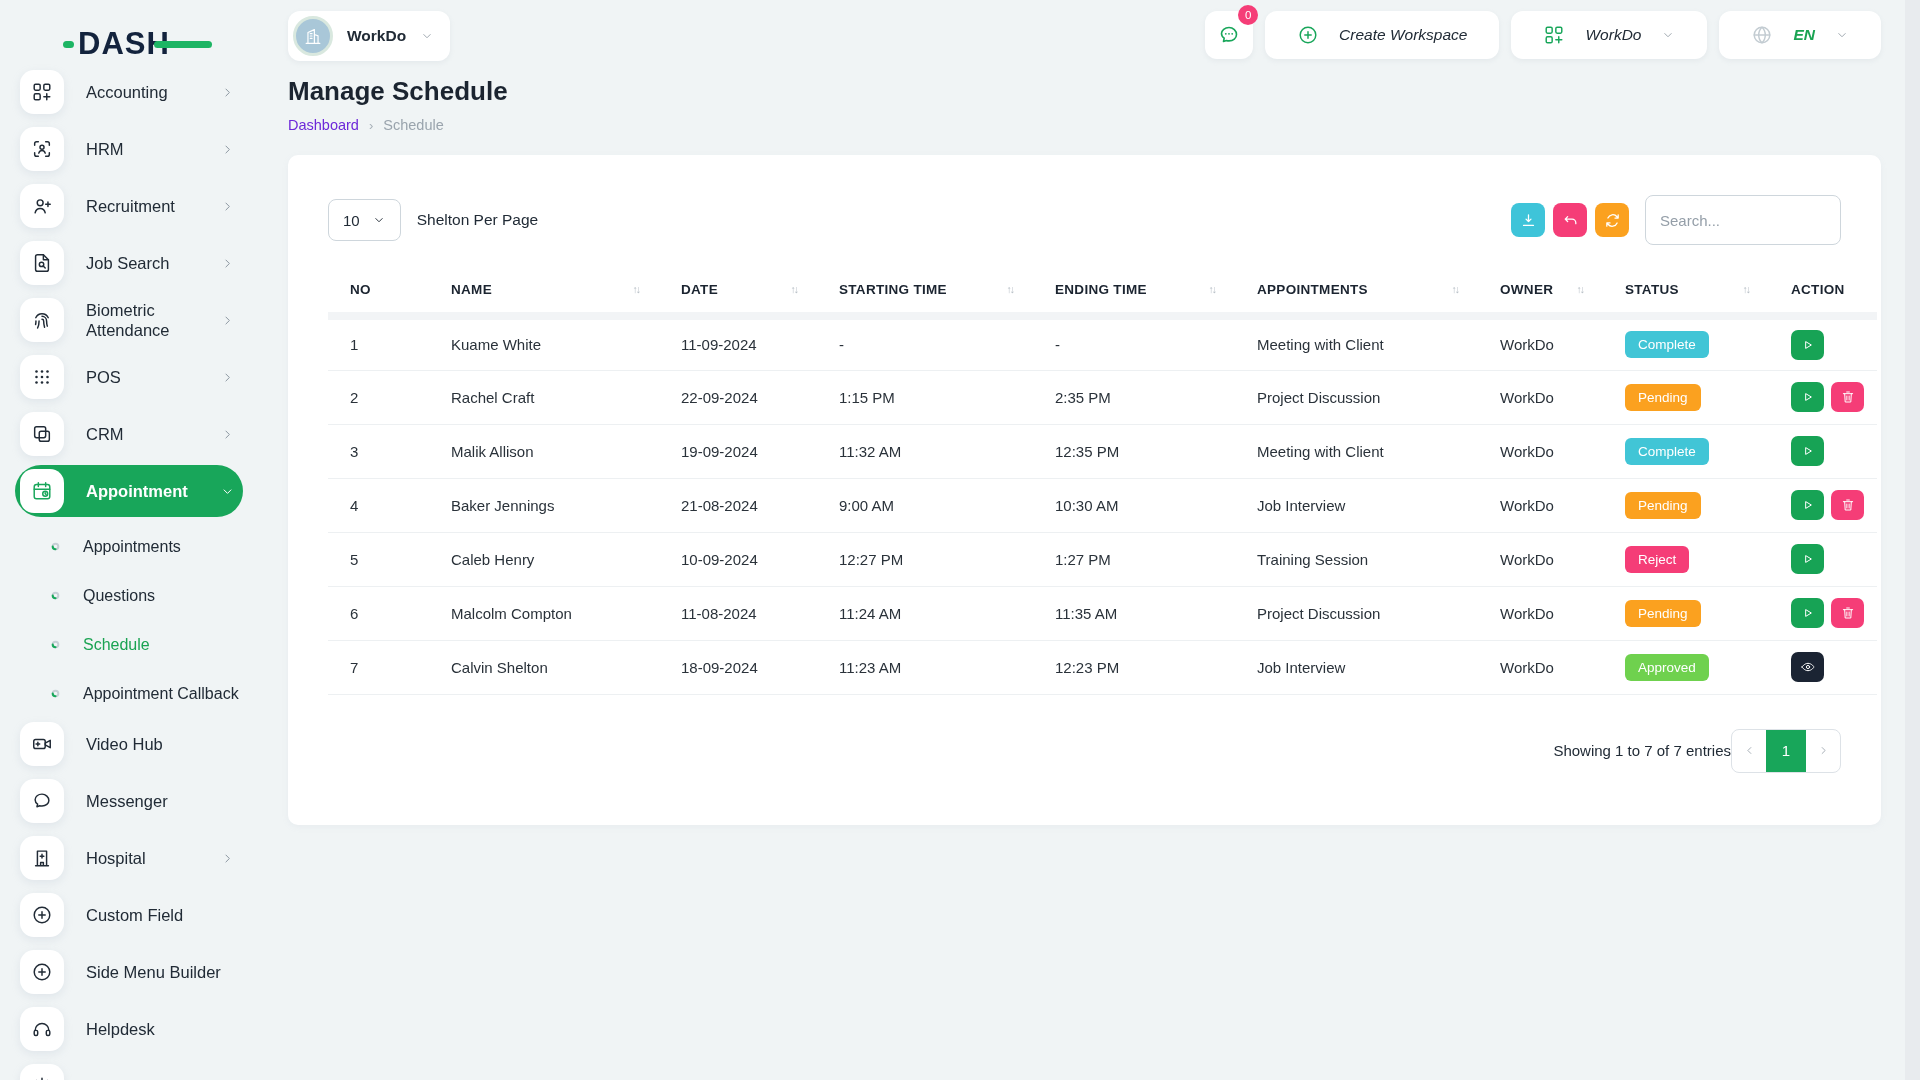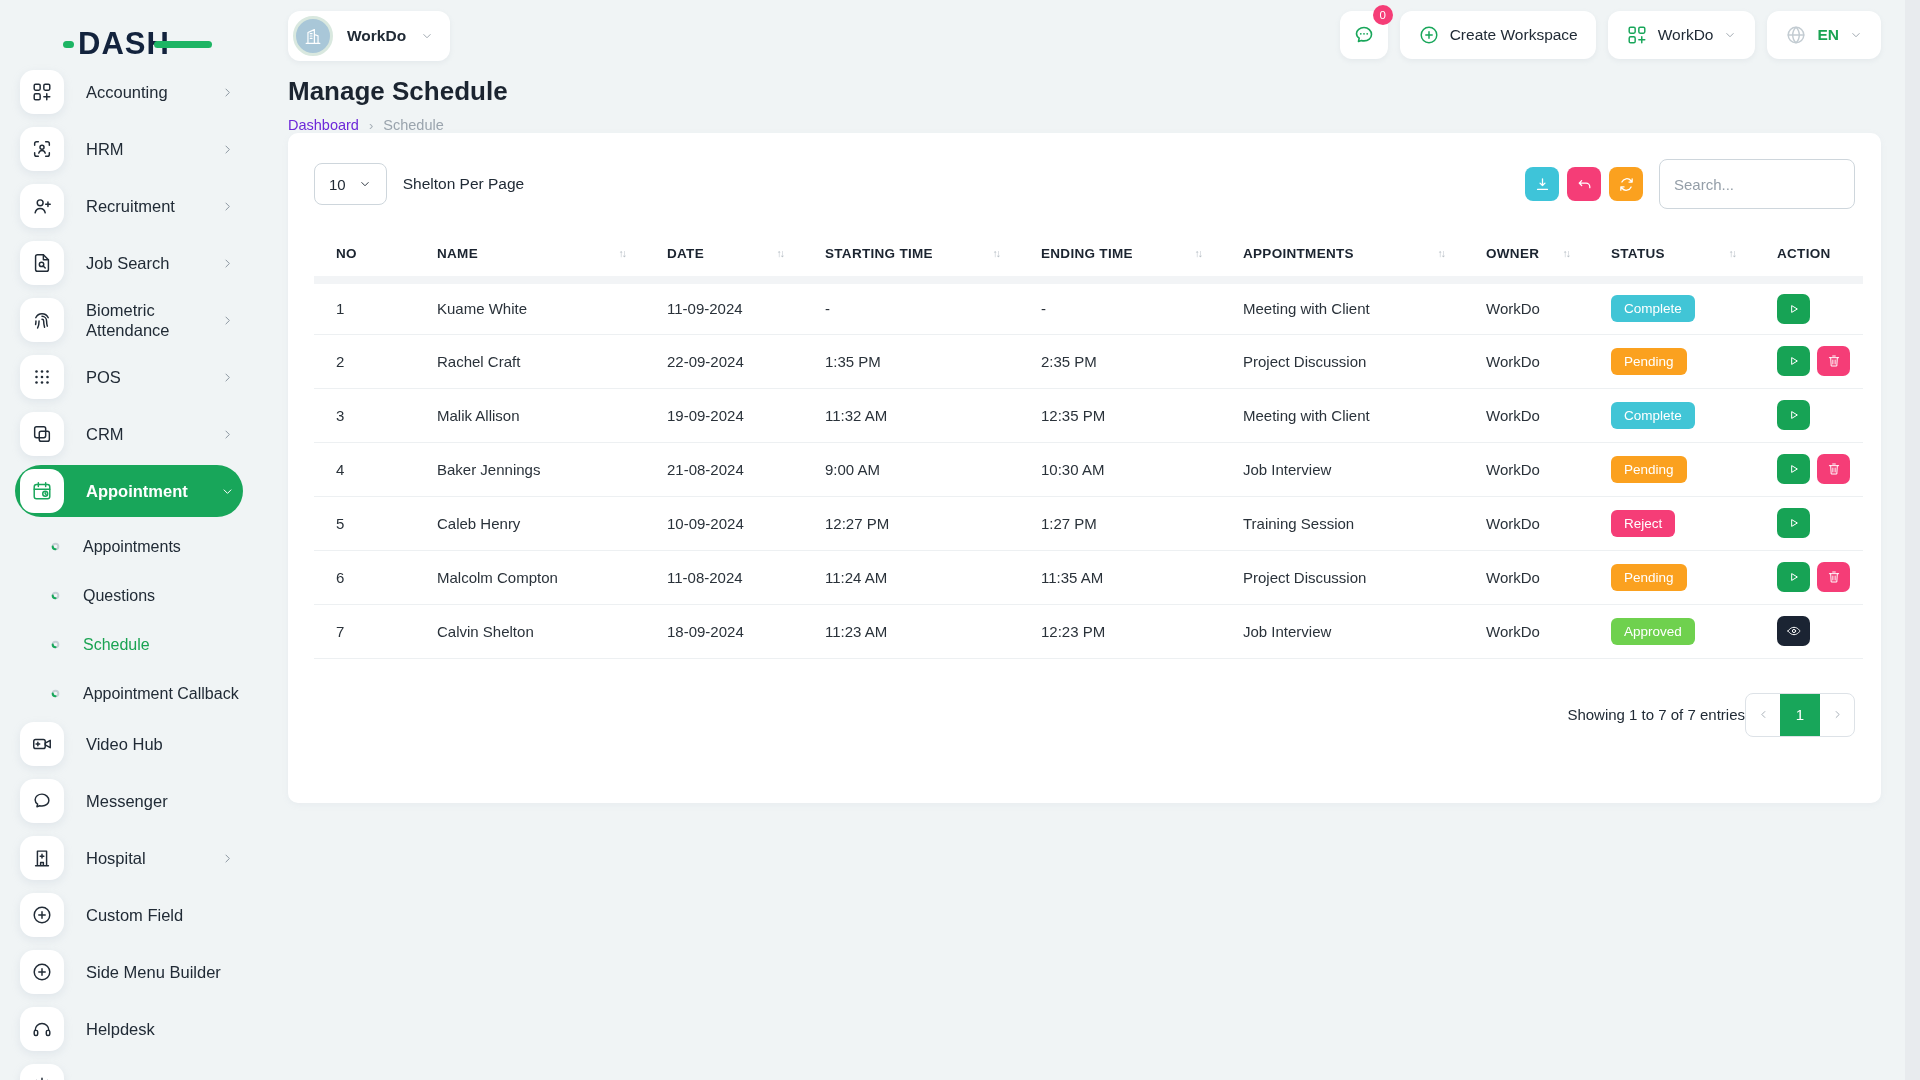--- a/index.html
+++ b/index.html
@@ -37,34 +37,34 @@
   .topbar { display:flex; align-items:flex-start; justify-content:space-between; padding:11px 24px 0 18px; height:70px; }
   .ws-pill { display:flex; align-items:center; gap:14px; background:#fff; border-radius:12px; padding:5px 16px 5px 5px; height:50px; box-shadow:0 2px 5px rgba(170,180,195,.16); cursor:pointer; }
   .ws-avatar { width:40px; height:40px; border-radius:50%; background:#a9c7d8; border:3px solid #d9e8df; display:flex; align-items:center; justify-content:center; color:#fff; }
   .ws-avatar .ic { width:22px; height:22px; stroke-width:1.3; }
   .ws-name { font-size:15.5px; font-weight:600; color:#212b36; }
   .sm-chev { width:14px; height:14px; color:#9aa3ab; }
   .top-right { display:flex; align-items:center; gap:12px; }
   .chat-btn { position:relative; width:48px; height:48px; background:#fff; border-radius:12px; display:flex; align-items:center; justify-content:center; color:#18a65a; box-shadow:0 2px 5px rgba(170,180,195,.16); cursor:pointer; }
   .chat-btn .ic { width:24px; height:24px; }
   .chat-badge { position:absolute; top:-6px; right:-5px; min-width:20px; height:20px; border-radius:10px; background:#f53d77; color:#fff; font-size:11.5px; display:flex; align-items:center; justify-content:center; padding:0 6px; }
-  .pill-btn { display:flex; align-items:center; gap:10px; background:#fff; height:48px; border-radius:12px; padding:0 18px; font-size:15.5px; color:#212b36; box-shadow:0 2px 5px rgba(170,180,195,.16); cursor:pointer; }
+  .pill-btn { display:flex; align-items:center; gap:20px; background:#fff; height:48px; border-radius:12px; padding:0 32px; font-size:15.5px; color:#212b36; box-shadow:0 2px 5px rgba(170,180,195,.16); cursor:pointer;font-style:italic; }
   .pill-btn .g-ic { width:22px; height:22px; color:#18a65a; }
   .globe { width:22px; height:22px; color:#c3ccd2; }
   .lang-label { color:#1aa352; font-weight:700; }
 
   
   .content { padding:6px 24px 0 18px; }
   .page-title { font-size:26px; font-weight:700; color:#1b2430; }
   .breadcrumb { display:flex; align-items:center; gap:10px; margin-top:10px; font-size:14.5px; }
   .bc-home { color:#6d28d9; cursor:pointer; }
   .bc-sep { color:#a7b0b8; font-size:13px; }
   .bc-current { color:#9aa4ad; }
 
-  .card { background:#fff; border-radius:10px; padding:26px; height:670px; box-shadow:0 2px 6px rgba(170,180,195,.10); }
+  .card { background:#fff; border-radius:10px; margin-top:22px; padding:40px; height:670px; box-shadow:0 2px 6px rgba(170,180,195,.10); }
   .controls { display:flex; align-items:center; }
   .entries-select { display:flex; align-items:center; gap:12px; border:1px solid #ced6dc; border-radius:8px; height:42px; padding:0 14px; font-size:15px; color:#212b36; background:#fff; cursor:pointer; }
   .entries-label { margin-left:16px; font-size:15.5px; color:#212b36; }
   .spacer { flex:1; }
   .tool-btn { width:34px; height:34px; border:none; border-radius:8px; display:flex; align-items:center; justify-content:center; color:#fff; margin-left:8px; cursor:pointer; }
   .tool-btn .ic { width:17px; height:17px; stroke-width:1.8; }
   .search-input { margin-left:16px; width:196px; height:50px; border:1px solid #ced6dc; border-radius:8px; padding:0 14px; font-size:15px; color:#212b36; background:#fff; outline:none; }
   .search-input::placeholder { color:#949ea8; }
 
   table.grid { width:100%; border-collapse:collapse; table-layout:fixed; margin-top:22px; }
@@ -540,21 +540,21 @@
                 <td class="actions"><button class="act-btn" style="background: rgb(23, 163, 85);">
                     <svg class="ic act-ic">
                       <use href="#play-icon"></use>
                     </svg>
                   </button></td>
               </tr>
               <tr>
                 <td>2</td>
                 <td>Rachel Craft</td>
                 <td>22-09-2024</td>
-                <td>1:35 PM</td>
+                <td>1:15 PM</td>
                 <td>2:35 PM</td>
                 <td>Project Discussion</td>
                 <td>WorkDo</td>
                 <td><span class="badge" style="background: rgb(251, 161, 31);">Pending</span></td>
                 <td class="actions"><button class="act-btn" style="background: rgb(23, 163, 85);">
                     <svg class="ic act-ic">
                       <use href="#play-icon"></use>
                     </svg>
                   </button><button class="act-btn" style="background: rgb(245, 61, 119);">
                     <svg class="ic act-ic">

